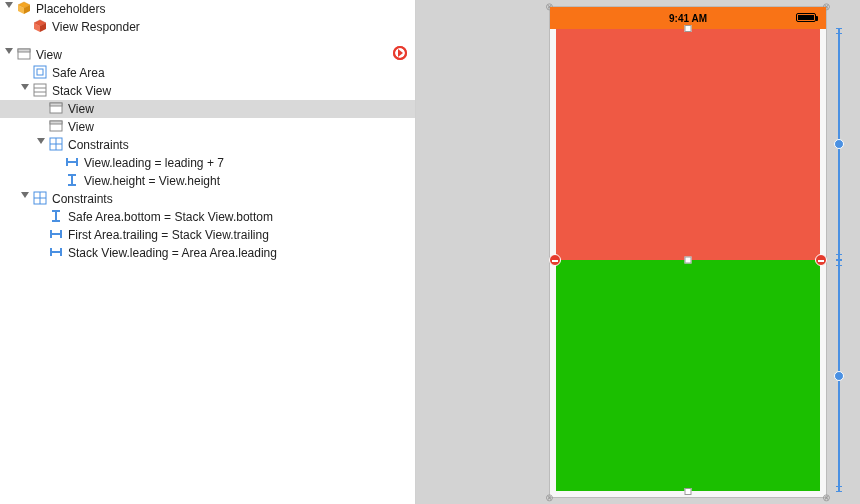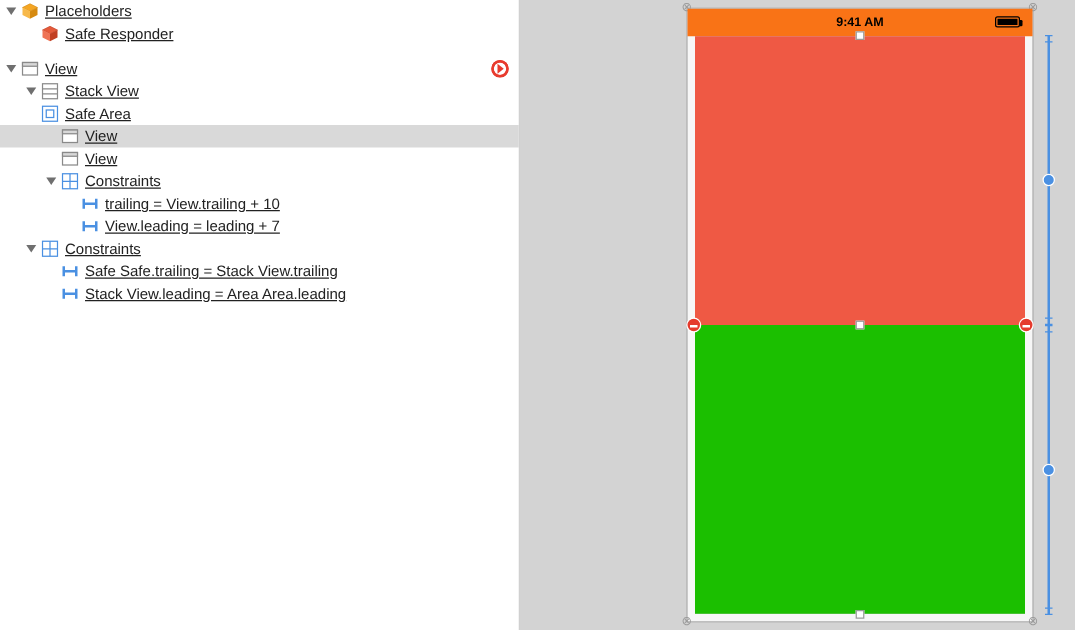--- a/index.html
+++ b/index.html
@@ -9,22 +9,22 @@
     font-size: 12px; color: #222; background: #fff;
   }
   .root { display: flex; width: 100%; height: 100%; }
 
   
   .outline {
     width: 416px; height: 100%; border-right: 1px solid #d0d0d0;
     background: #fff; position: relative;
   }
   .row {
-    display: flex; align-items: center; height: 18px; padding-right: 8px;
-    white-space: nowrap; cursor: default; text-decoration: underline;
+    display: flex; align-items: flex-start; height: 18px; padding-right: 8px;
+    white-space: nowrap; cursor: default;
   }
   .row.selected { background: #d9d9d9; }
   .ind { display: inline-block; flex: 0 0 auto; }
   .tri {
     width: 10px; height: 10px; display: inline-block; margin-right: 2px;
     flex: 0 0 auto; color: #6f6f6f;
   }
   .tri svg { width: 10px; height: 10px; display: block; }
   .ic {
     width: 16px; height: 16px; display: inline-flex; align-items: center;
@@ -161,21 +161,21 @@
 
     <div class="row">
       <span class="ind" style="width:32px"></span>
       <span class="ic">
         <svg width="14" height="14" viewBox="0 0 14 14">
             <path d="M7 1 L13 4 L7 7 L1 4 Z" fill="#e45a3a" stroke="#c23f22" stroke-width="0.5"></path>
             <path d="M1 4 L7 7 L7 13 L1 10 Z" fill="#ef7456"></path>
             <path d="M13 4 L7 7 L7 13 L13 10 Z" fill="#c23f22"></path>
           </svg>
       </span>
-      <span class="lbl">Safe Responder</span>
+      <span class="lbl">View Responder</span>
     </div>
 
     <div style="height:10px"></div>
 
     <div class="row">
       <span class="ind" style="width:4px"></span>
       <span class="tri">
         <svg viewBox="0 0 10 10">
             <path d="M1 2 L9 2 L5 8 Z" fill="currentColor"></path>
           </svg>
@@ -190,47 +190,47 @@
       <span class="spacer"></span>
       <span class="err-dot">
         <svg width="14" height="14" viewBox="0 0 14 14" style="position:absolute;left:-2px;top:-2px">
             <circle cx="7" cy="7" r="6" fill="none" stroke="#e83b2e" stroke-width="2"></circle>
             <path d="M5 3 L10 7 L5 11 Z" fill="#e83b2e"></path>
           </svg>
       </span>
     </div>
 
     <div class="row">
+      <span class="ind" style="width:32px"></span>
+      <span class="ic">
+        <svg width="14" height="14" viewBox="0 0 14 14">
+            <rect x="1" y="1" width="12" height="12" fill="none" stroke="#4a90e2"></rect>
+            <rect x="4" y="4" width="6" height="6" fill="none" stroke="#4a90e2"></rect>
+          </svg>
+      </span>
+      <span class="lbl">Safe Area</span>
+    </div>
+
+    <div class="row">
       <span class="ind" style="width:20px"></span>
       <span class="tri">
         <svg viewBox="0 0 10 10">
             <path d="M1 2 L9 2 L5 8 Z" fill="currentColor"></path>
           </svg>
       </span>
       <span class="ic">
         <svg width="14" height="14" viewBox="0 0 14 14">
             <rect x="1" y="1" width="12" height="12" fill="#fff" stroke="#8a8a8a"></rect>
             <line x1="1" y1="5" x2="13" y2="5" stroke="#8a8a8a"></line>
             <line x1="1" y1="9" x2="13" y2="9" stroke="#8a8a8a"></line>
           </svg>
       </span>
       <span class="lbl">Stack View</span>
     </div>
 
-    <div class="row">
-      <span class="ind" style="width:32px"></span>
-      <span class="ic">
-        <svg width="14" height="14" viewBox="0 0 14 14">
-            <rect x="1" y="1" width="12" height="12" fill="none" stroke="#4a90e2"></rect>
-            <rect x="4" y="4" width="6" height="6" fill="none" stroke="#4a90e2"></rect>
-          </svg>
-      </span>
-      <span class="lbl">Safe Area</span>
-    </div>
-
     <div class="row selected">
       <span class="ind" style="width:48px"></span>
       <span class="ic">
         <svg width="14" height="14" viewBox="0 0 14 14">
             <rect x="1" y="2" width="12" height="10" fill="#fff" stroke="#8a8a8a"></rect>
             <rect x="1" y="2" width="12" height="3" fill="#d8d8d8" stroke="#8a8a8a"></rect>
           </svg>
       </span>
       <span class="lbl">View</span>
     </div>
@@ -265,61 +265,72 @@
 
     <div class="row">
       <span class="ind" style="width:64px"></span>
       <span class="ic">
         <svg width="14" height="14" viewBox="0 0 14 14">
             <line x1="2" y1="7" x2="12" y2="7" stroke="#4a90e2" stroke-width="2"></line>
             <line x1="2" y1="3" x2="2" y2="11" stroke="#4a90e2" stroke-width="2"></line>
             <line x1="12" y1="3" x2="12" y2="11" stroke="#4a90e2" stroke-width="2"></line>
           </svg>
       </span>
-      <span class="lbl">trailing = View.trailing + 10</span>
+      <span class="lbl">View.leading = leading + 7</span>
     </div>
     <div class="row">
       <span class="ind" style="width:64px"></span>
+      <span class="ic">
+        <svg width="14" height="14" viewBox="0 0 14 14">
+            <line x1="7" y1="2" x2="7" y2="12" stroke="#4a90e2" stroke-width="2"></line>
+            <line x1="3" y1="2" x2="11" y2="2" stroke="#4a90e2" stroke-width="2"></line>
+            <line x1="3" y1="12" x2="11" y2="12" stroke="#4a90e2" stroke-width="2"></line>
+          </svg>
+      </span>
+      <span class="lbl">View.height = View.height</span>
+    </div>
+
+    <div class="row">
+      <span class="ind" style="width:20px"></span>
+      <span class="tri">
+        <svg viewBox="0 0 10 10">
+            <path d="M1 2 L9 2 L5 8 Z" fill="currentColor"></path>
+          </svg>
+      </span>
+      <span class="ic">
+        <svg width="14" height="14" viewBox="0 0 14 14">
+            <rect x="1" y="1" width="12" height="12" fill="none" stroke="#4a90e2"></rect>
+            <line x1="7" y1="1" x2="7" y2="13" stroke="#4a90e2"></line>
+            <line x1="1" y1="7" x2="13" y2="7" stroke="#4a90e2"></line>
+          </svg>
+      </span>
+      <span class="lbl">Constraints</span>
+    </div>
+
+    <div class="row">
+      <span class="ind" style="width:48px"></span>
+      <span class="ic">
+        <svg width="14" height="14" viewBox="0 0 14 14">
+            <line x1="7" y1="2" x2="7" y2="12" stroke="#4a90e2" stroke-width="2"></line>
+            <line x1="3" y1="2" x2="11" y2="2" stroke="#4a90e2" stroke-width="2"></line>
+            <line x1="3" y1="12" x2="11" y2="12" stroke="#4a90e2" stroke-width="2"></line>
+          </svg>
+      </span>
+      <span class="lbl">Safe Area.bottom = Stack View.bottom</span>
+    </div>
+    <div class="row">
+      <span class="ind" style="width:48px"></span>
       <span class="ic">
         <svg width="14" height="14" viewBox="0 0 14 14">
             <line x1="2" y1="7" x2="12" y2="7" stroke="#4a90e2" stroke-width="2"></line>
             <line x1="2" y1="3" x2="2" y2="11" stroke="#4a90e2" stroke-width="2"></line>
             <line x1="12" y1="3" x2="12" y2="11" stroke="#4a90e2" stroke-width="2"></line>
           </svg>
       </span>
-      <span class="lbl">View.leading = leading + 7</span>
-    </div>
-
-    <div class="row">
-      <span class="ind" style="width:20px"></span>
-      <span class="tri">
-        <svg viewBox="0 0 10 10">
-            <path d="M1 2 L9 2 L5 8 Z" fill="currentColor"></path>
-          </svg>
-      </span>
-      <span class="ic">
-        <svg width="14" height="14" viewBox="0 0 14 14">
-            <rect x="1" y="1" width="12" height="12" fill="none" stroke="#4a90e2"></rect>
-            <line x1="7" y1="1" x2="7" y2="13" stroke="#4a90e2"></line>
-            <line x1="1" y1="7" x2="13" y2="7" stroke="#4a90e2"></line>
-          </svg>
-      </span>
-      <span class="lbl">Constraints</span>
-    </div>
-
-    <div class="row">
-      <span class="ind" style="width:48px"></span>
-      <span class="ic">
-        <svg width="14" height="14" viewBox="0 0 14 14">
-            <line x1="2" y1="7" x2="12" y2="7" stroke="#4a90e2" stroke-width="2"></line>
-            <line x1="2" y1="3" x2="2" y2="11" stroke="#4a90e2" stroke-width="2"></line>
-            <line x1="12" y1="3" x2="12" y2="11" stroke="#4a90e2" stroke-width="2"></line>
-          </svg>
-      </span>
-      <span class="lbl">Safe Safe.trailing = Stack View.trailing</span>
+      <span class="lbl">First Area.trailing = Stack View.trailing</span>
     </div>
     <div class="row">
       <span class="ind" style="width:48px"></span>
       <span class="ic">
         <svg width="14" height="14" viewBox="0 0 14 14">
             <line x1="2" y1="7" x2="12" y2="7" stroke="#4a90e2" stroke-width="2"></line>
             <line x1="2" y1="3" x2="2" y2="11" stroke="#4a90e2" stroke-width="2"></line>
             <line x1="12" y1="3" x2="12" y2="11" stroke="#4a90e2" stroke-width="2"></line>
           </svg>
       </span>

